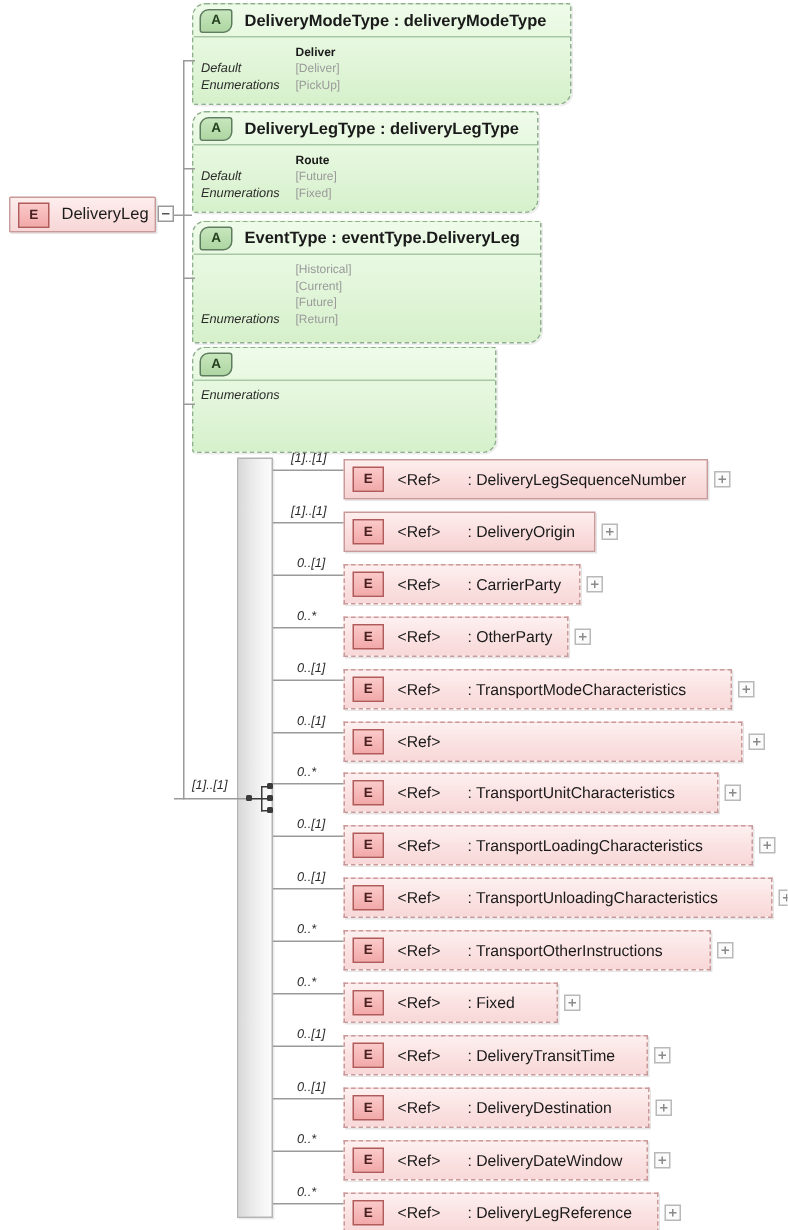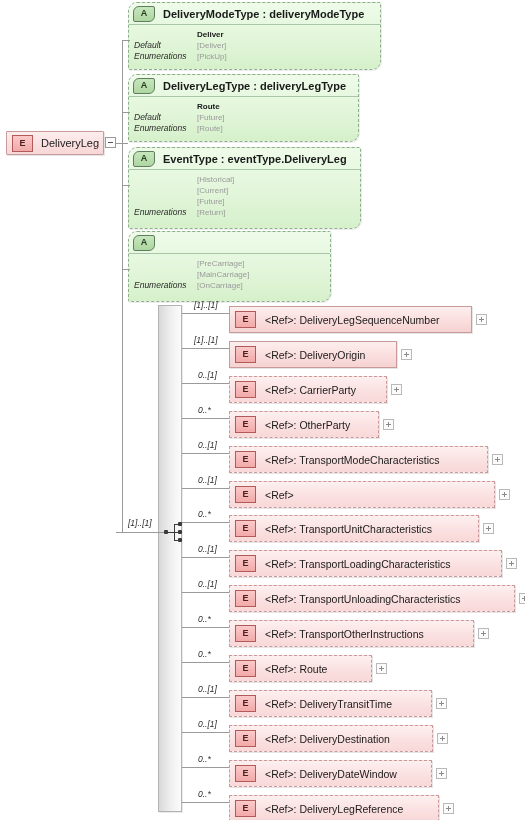--- a/index.html
+++ b/index.html
@@ -96,21 +96,21 @@
     background:linear-gradient(to bottom,#fdf0f0 0%,#fbe2e2 50%,#f8d8d8 100%);
   }
   .ref-box .badge{
     width:19px;height:15px;margin-left:5px;flex:0 0 19px;
     display:flex;align-items:center;justify-content:center;
     border:1px solid #b05a5a;
     background:linear-gradient(to bottom,#fbc9c9,#f2a9a9);
     font-size:9px;font-weight:bold;color:#4a2020;line-height:1;
   }
   .ref-box .reflbl{margin-left:9px;font-size:10.5px;color:#1a1a1a;white-space:nowrap;}
-  .ref-box .refname{font-size:10.5px;color:#1a1a1a;white-space:nowrap;}
+  .ref-box .refname{margin-left:18px;font-size:10.5px;color:#1a1a1a;white-space:nowrap;}
 
   .card{position:absolute;font-size:8.5px;font-style:italic;color:#2b2b2b;white-space:nowrap;}
 
   .plus{
     position:absolute;width:11px;height:11px;box-sizing:border-box;
     border:1px solid #b9b9b9;background:#fbfbfb;
   }
   .plus:before{content:"";position:absolute;left:2px;top:4px;width:5px;height:1px;background:#8a8a8a;}
   .plus:after{content:"";position:absolute;left:4px;top:2px;width:1px;height:5px;background:#8a8a8a;}
 </style>
@@ -152,21 +152,21 @@
           <span class="atitle">DeliveryLegType : deliveryLegType</span>
         </div>
         <div class="attr-body">
           <div class="attr-labels">
             <div>Default</div>
             <div>Enumerations</div>
           </div>
           <div class="attr-values">
             <div class="defval">Route</div>
             <div>[Future]</div>
-            <div>[Route]</div>
+            <div>[Fixed]</div>
           </div>
         </div>
       </div>
       <div class="ln h" style="left: 122px; top: 112px; width: 8px;"></div>
       <div class="attr-box" style="left: 128px; top: 147px; width: 233px; height: 82px;">
         <div class="attr-head">
           <span class="abadge">A</span>
           <span class="atitle">EventType : eventType.DeliveryLeg</span>
         </div>
         <div class="attr-body">
@@ -182,25 +182,20 @@
         </div>
       </div>
       <div class="ln h" style="left: 122px; top: 185px; width: 8px;"></div>
       <div class="attr-box" style="left: 128px; top: 231px; width: 203px; height: 71px;">
         <div class="attr-head">
           <span class="abadge">A</span>
         </div>
         <div class="attr-body">
           <div class="attr-labels">
             <div>Enumerations</div>
-          </div>
-          <div class="attr-values">
-            <div>[PreCarriage]</div>
-            <div>[MainCarriage]</div>
-            <div>[OnCarriage]</div>
           </div>
         </div>
       </div>
       <div class="ln h" style="left: 122px; top: 269px; width: 8px;"></div>
     </div>
 
   <div class="seq-bar" style="left:158px;top:305px;width:24px;height:507px;"></div>
 
   <div class="card" style="left:128px;top:518px;">[1]..[1]</div>
 
@@ -315,21 +310,21 @@
           <span class="refname">: TransportOtherInstructions</span>
         </div>
         <div class="plus" style="left: 249px; top: 8px;"></div>
       </div>
       <div class="card" style="left: 198px; top: 614px;">0..*</div>
       <div class="ln h" style="left: 182px; top: 627px; width: 47px;"></div>
       <div class="ref-row" style="left: 229px; top: 655px; width: 161px; height: 27px;">
         <div class="ref-box optional" style="width: 143px; height: 27px;">
           <span class="badge">E</span>
           <span class="reflbl">&lt;Ref&gt;</span>
-          <span class="refname">: Route</span>
+          <span class="refname">: Fixed</span>
         </div>
         <div class="plus" style="left: 147px; top: 8px;"></div>
       </div>
       <div class="card" style="left: 198px; top: 649px;">0..*</div>
       <div class="ln h" style="left: 182px; top: 662px; width: 47px;"></div>
       <div class="ref-row" style="left: 229px; top: 690px; width: 221px; height: 27px;">
         <div class="ref-box optional" style="width: 203px; height: 27px;">
           <span class="badge">E</span>
           <span class="reflbl">&lt;Ref&gt;</span>
           <span class="refname">: DeliveryTransitTime</span>

